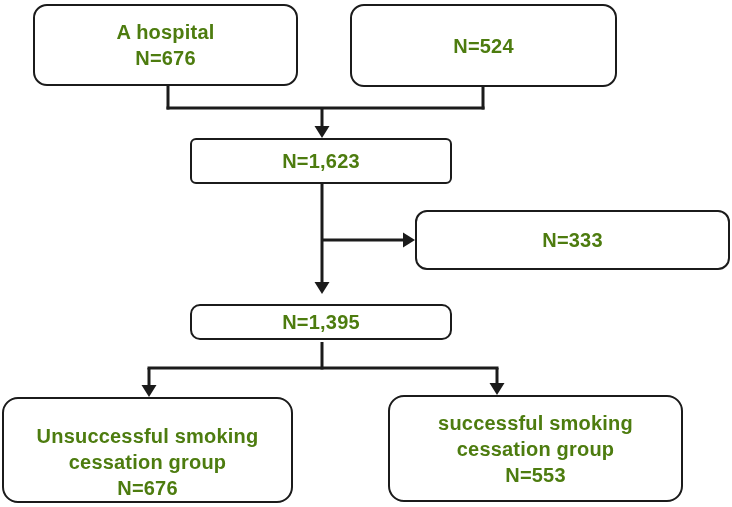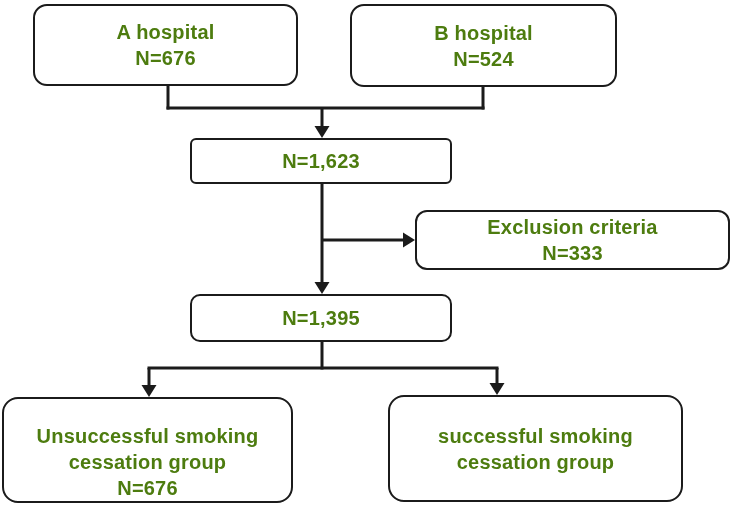--- a/index.html
+++ b/index.html
@@ -35,21 +35,21 @@
     font-weight: 700;
     font-size: 20px;
     line-height: 1.3;
     color: #4d7c0f;
     letter-spacing: 0.2px;
   }
   #box-hospital-a   { left: 33px;  top: 4px;   width: 265px; height: 82px;  border-radius: 14px; }
   #box-hospital-b   { left: 350px; top: 4px;   width: 267px; height: 83px;  border-radius: 14px; }
   #box-total        { left: 190px; top: 138px; width: 262px; height: 46px;  border-radius: 6px; }
   #box-exclusion    { left: 415px; top: 210px; width: 315px; height: 60px;  border-radius: 12px; }
-  #box-included     { left: 190px; top: 294px; width: 262px; height: 48px;  border-radius: 10px; }
+  #box-included     { left: 190px; top: 304px; width: 262px; height: 36px;  border-radius: 10px; }
   #box-unsuccessful { left: 2px;   top: 397px; width: 291px; height: 106px; border-radius: 16px; justify-content: flex-end; }
   #box-successful   { left: 352px; top: 395px; width: 295px; height: 107px; border-radius: 16px; margin-left: 36px; }
   .box span { display: block; }
 </style>
 </head>
 <body>
 
 <div class="diagram">
 
   <svg class="connectors" viewBox="0 0 732 507" xmlns="http://www.w3.org/2000/svg">
@@ -79,41 +79,40 @@
     <line x1="497" y1="368" x2="497" y2="385" stroke="#1b1b1b" stroke-width="3"></line>
     <polygon points="497,395 489.5,383 504.5,383" fill="#1b1b1b"></polygon>
   </svg>
 
   <div class="box" id="box-hospital-a">
     <span>A hospital</span>
     <span>N=676</span>
   </div>
 
   <div class="box" id="box-hospital-b">
-    <span>B hospital</span>
     <span>N=524</span>
   </div>
 
   <div class="box" id="box-total">
     <span>N=1,623</span>
   </div>
 
   <div class="box" id="box-exclusion">
-    <span>Exclusion criteria</span>
     <span>N=333</span>
   </div>
 
   <div class="box" id="box-included">
     <span>N=1,395</span>
   </div>
 
   <div class="box" id="box-unsuccessful">
     <span>Unsuccessful smoking</span>
     <span>cessation group</span>
     <span>N=676</span>
   </div>
 
   <div class="box" id="box-successful">
     <span>successful smoking</span>
     <span>cessation group</span>
+    <span>N=553</span>
   </div>
 
 </div>
 
 </body></html>

